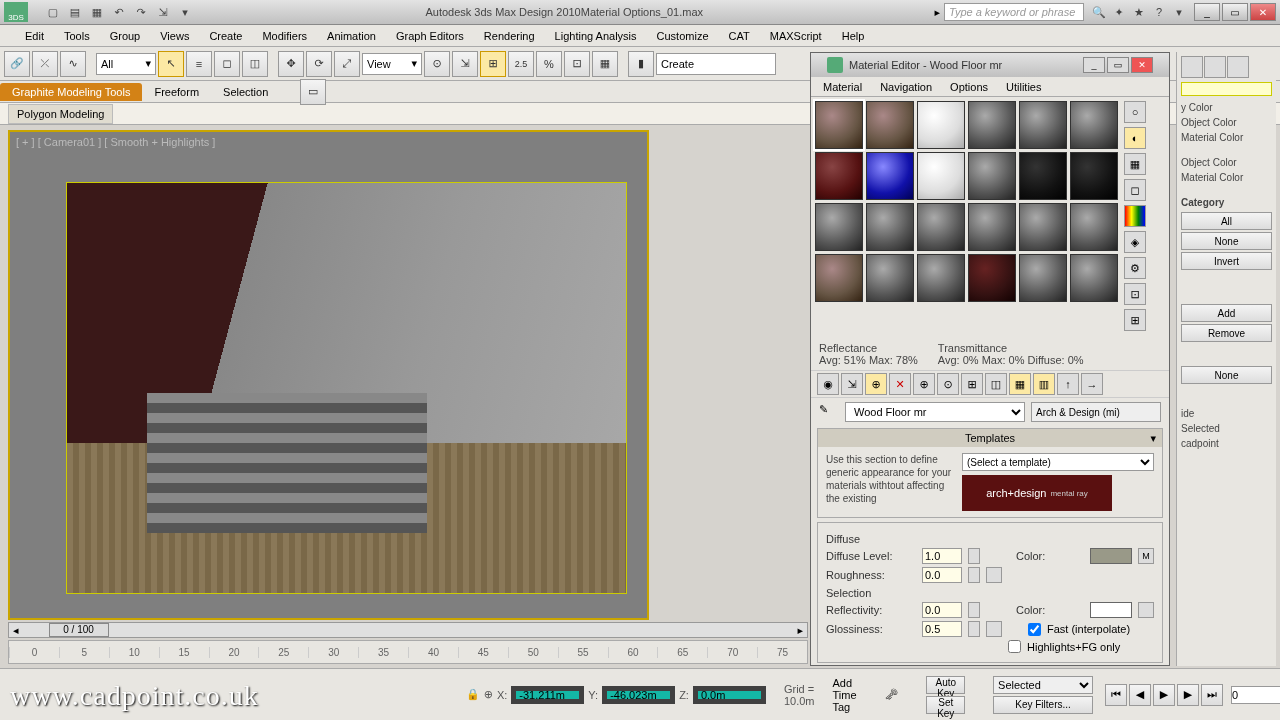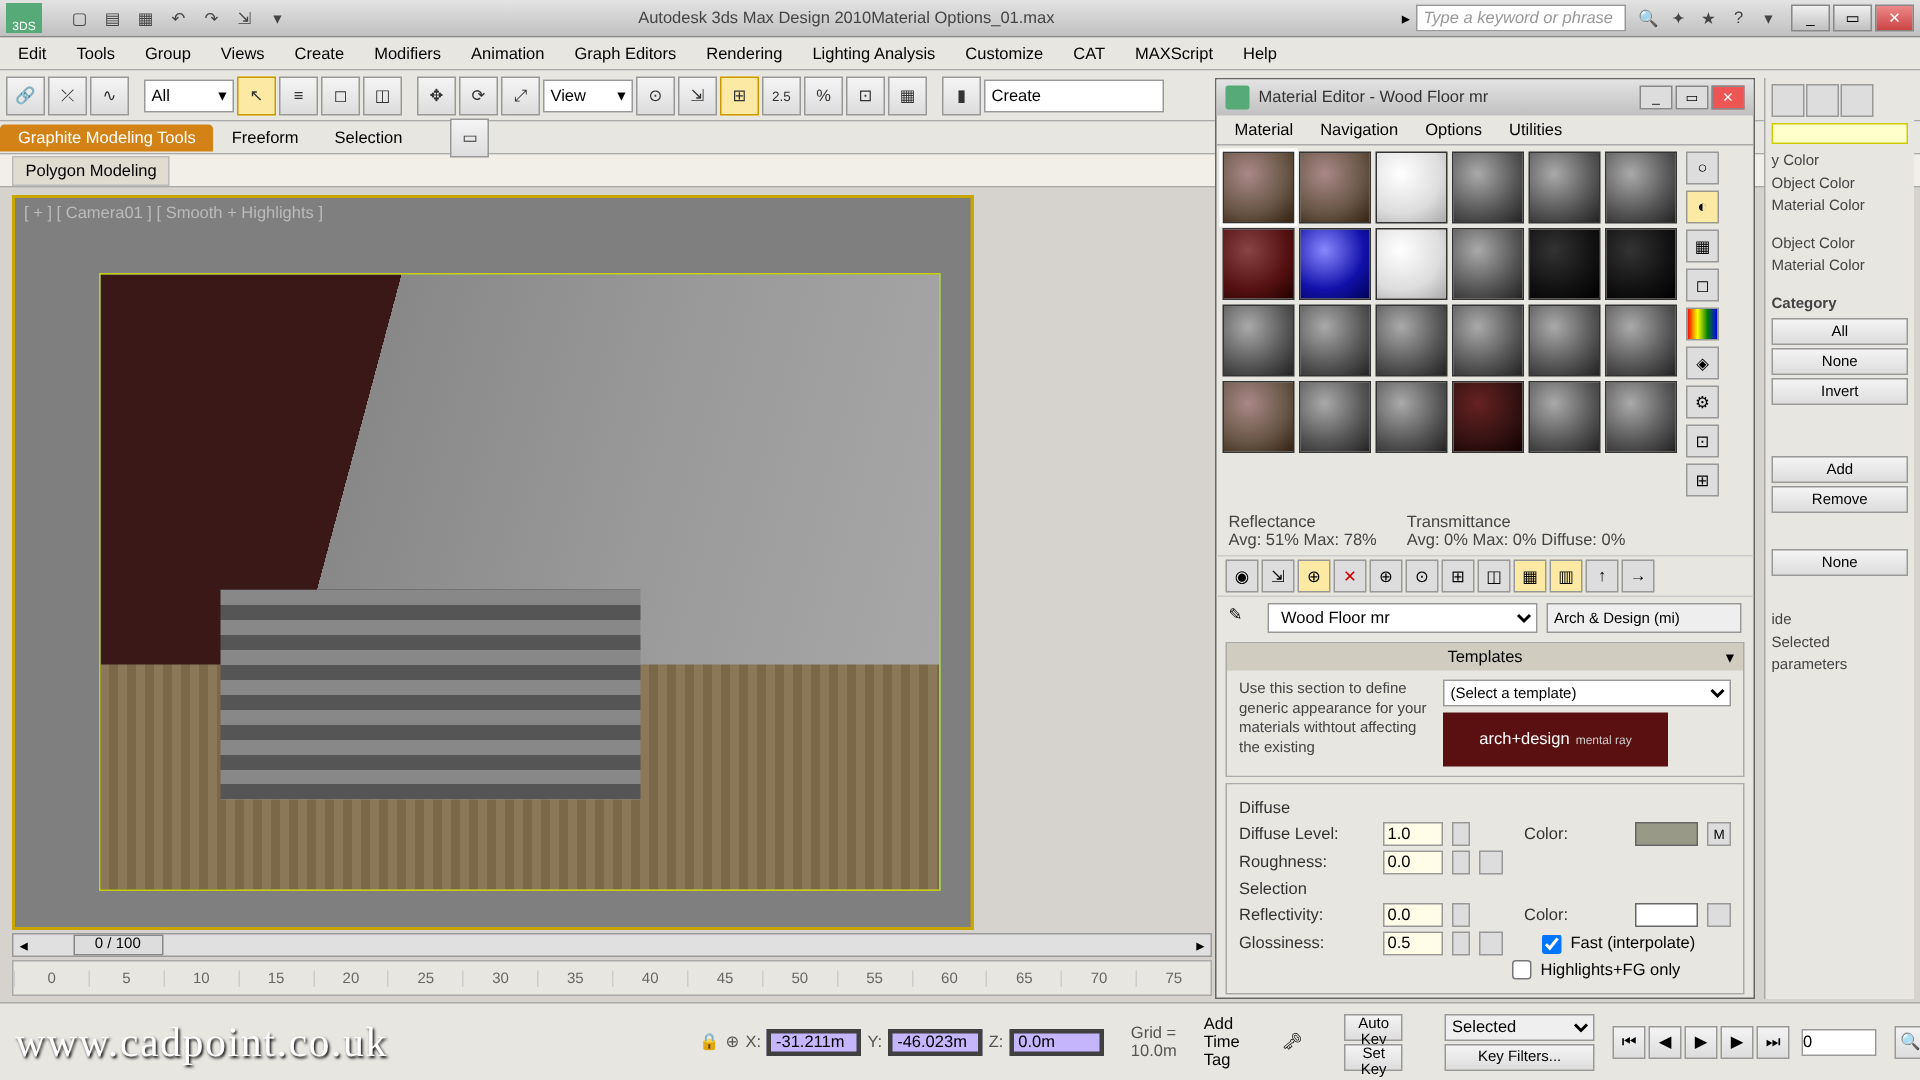--- a/index.html
+++ b/index.html
@@ -8,21 +8,21 @@
 .titlebar .logo{width:24px;height:20px;background:#5a7;border-radius:0;margin-right:8px;font-size:8px;color:#fff;display:flex;align-items:flex-end;justify-content:center}
 .titlebar .qat{display:flex;gap:4px;margin-left:8px}
 .titlebar .qat span{width:18px;height:18px;display:flex;align-items:center;justify-content:center;color:#444;cursor:pointer}
 .titlebar .title{flex:1;text-align:center;color:#444;display:flex;justify-content:center;}
 .titlebar .searchbox{width:140px;height:18px;background:#fff;border:1px solid #999;padding:0 4px;color:#999;font-style:italic;display:flex;align-items:center}
 .titlebar .help-icons{display:flex;gap:2px;margin:0 6px}
 .titlebar .help-icons span{width:18px;height:18px;display:flex;align-items:center;justify-content:center;color:#444}
 .titlebar .winbtns{display:flex;gap:2px}
 .titlebar .winbtns div{width:26px;height:18px;background:linear-gradient(#f0f0f0,#c0c0c0);border:1px solid #888;display:flex;align-items:center;justify-content:center;font-size:10px;cursor:pointer}
 .titlebar .winbtns .close{background:linear-gradient(#e88,#c44);color:#fff}
-.menubar{height:22px;background:#e8e6e1;display:flex;align-items:center;padding:0 2px;border-bottom:1px solid #aaa}
+.menubar{height:22px;background:#e8e6e1;display:flex;align-items:center;padding:0 15px;border-bottom:1px solid #aaa}
 .menubar span{padding:3px 10px;cursor:pointer}
 .maintb{height:34px;background:#e8e6e1;display:flex;align-items:center;padding:0 4px;gap:2px;border-bottom:1px solid #aaa}
 .tbtn{width:26px;height:26px;background:linear-gradient(#f4f4f4,#ddd);border:1px solid #999;display:flex;align-items:center;justify-content:center;cursor:pointer;color:#333}
 .tbtn.sel{background:#fce9a4;border-color:#c90}
 .tsep{width:6px}
 .tsel{height:22px;background:#fff;border:1px solid #999;padding:0 4px;display:flex;align-items:center;justify-content:space-between;cursor:pointer}
 .ribbon{height:22px;background:#e8e6e1;display:flex;align-items:center;border-bottom:1px solid #aaa}
 .ribbon .tab{padding:3px 12px;cursor:pointer}
 .ribbon .tab.active{background:#d38216;color:#fff;border-radius:3px 3px 0 0}
 .subribbon{height:22px;background:#f2efe8;display:flex;align-items:center;padding:0 8px;border-bottom:1px solid #aaa}
@@ -35,28 +35,28 @@
 .vp-stairs{position:absolute;left:80px;bottom:60px;width:280px;height:140px;background:repeating-linear-gradient(0deg,#555 0,#555 10px,#888 10px,#888 20px)}
 .vp-outline{position:absolute;left:56px;top:50px;right:20px;bottom:24px;border:1px solid #cc0;pointer-events:none}
 .timeslider{position:absolute;left:8px;top:622px;width:800px;height:16px;background:#e0e0e0;border:1px solid #999;display:flex;align-items:center}
 .timeslider .thumb{width:60px;height:14px;background:#ddd;border:1px solid #888;margin-left:30px;text-align:center;font-size:10px}
 .timeruler{position:absolute;left:8px;top:640px;width:800px;height:24px;background:#e8e6e1;display:flex;align-items:center;border:1px solid #aaa}
 .timeruler span{flex:1;text-align:center;font-size:10px;color:#666;border-left:1px solid #ccc}
 .statusbar{position:absolute;left:0;bottom:0;width:1280px;height:52px;background:#e8e6e1;display:flex;align-items:center;padding:0 6px;gap:8px;border-top:1px solid #aaa}
 .statusbar .watermark{position:absolute;left:10px;bottom:8px;font-size:28px;color:#fff;font-family:Georgia,serif;text-shadow:1px 1px 2px #000;letter-spacing:1px}
 .coord-group{display:flex;gap:4px;align-items:center;margin-left:460px}
 .coord-group span{color:#555}
-.coord-group input{width:63px;height:18px;border:3px solid #404040;padding:0 3px;background:#c4b5fd}
+.coord-group input{width:73px;height:18px;border:5px solid #404040;padding:0 3px;background:#14b8a6}
 .statusbar .gridtxt{margin-left:10px;color:#555}
 .keyframe-ctrls{display:flex;flex-direction:column;gap:2px;margin-left:20px}
 .keyframe-ctrls button{height:18px;background:linear-gradient(#f4f4f4,#ddd);border:1px solid #999;padding:0 8px;cursor:pointer;font-size:10px}
 .playback{display:flex;gap:2px;margin-left:4px}
 .playback div{width:22px;height:22px;background:linear-gradient(#f4f4f4,#ddd);border:1px solid #999;display:flex;align-items:center;justify-content:center;cursor:pointer}
 .mat-editor{position:absolute;left:810px;top:52px;width:360px;height:614px;background:#e8e6e1;border:1px solid #666;display:flex;flex-direction:column}
-.mat-title{height:24px;background:linear-gradient(#e3e3e3,#c0c0c0);display:flex;align-items:center;padding:0 6px;gap:6px}
+.mat-title{height:24px;background:linear-gradient(#e3e3e3,#c0c0c0);display:flex;align-items:center;padding:0 16px;gap:6px}
 .mat-title .icon{width:16px;height:16px;background:#5a7;border-radius:2px}
 .mat-title .txt{flex:1;color:#333}
 .mat-title .wbtns{display:flex;gap:2px}
 .mat-title .wbtns div{width:22px;height:16px;background:#ddd;border:1px solid #888;display:flex;align-items:center;justify-content:center;font-size:9px;cursor:pointer}
 .mat-title .wbtns .cl{background:#e55;color:#fff}
 .mat-menu{height:20px;display:flex;align-items:center;padding:0 4px;gap:2px;border-bottom:1px solid #aaa}
 .mat-menu span{padding:2px 8px;cursor:pointer}
 .mat-body{flex:1;display:flex;overflow:hidden}
 .samples{padding:4px;display:grid;grid-template-columns:repeat(6,48px);grid-template-rows:repeat(4,48px);gap:3px}
 .sphere{width:48px;height:48px;background:radial-gradient(circle at 35% 30%,#aaa,#555 60%,#222);border:1px solid #333;cursor:pointer}
@@ -427,14 +427,14 @@
   <div class="btn">None</div>
   <div class="btn">Invert</div>
   <div style="height:30px"></div>
   <div class="btn">Add</div>
   <div class="btn">Remove</div>
   <div style="height:20px"></div>
   <div class="btn">None</div>
   <div style="height:20px"></div>
   <div class="lbl">ide</div>
   <div class="lbl">Selected</div>
-  <div class="lbl">parameters</div>
+  <div class="lbl">cadpoint</div>
 </div>
 
 </body></html>

